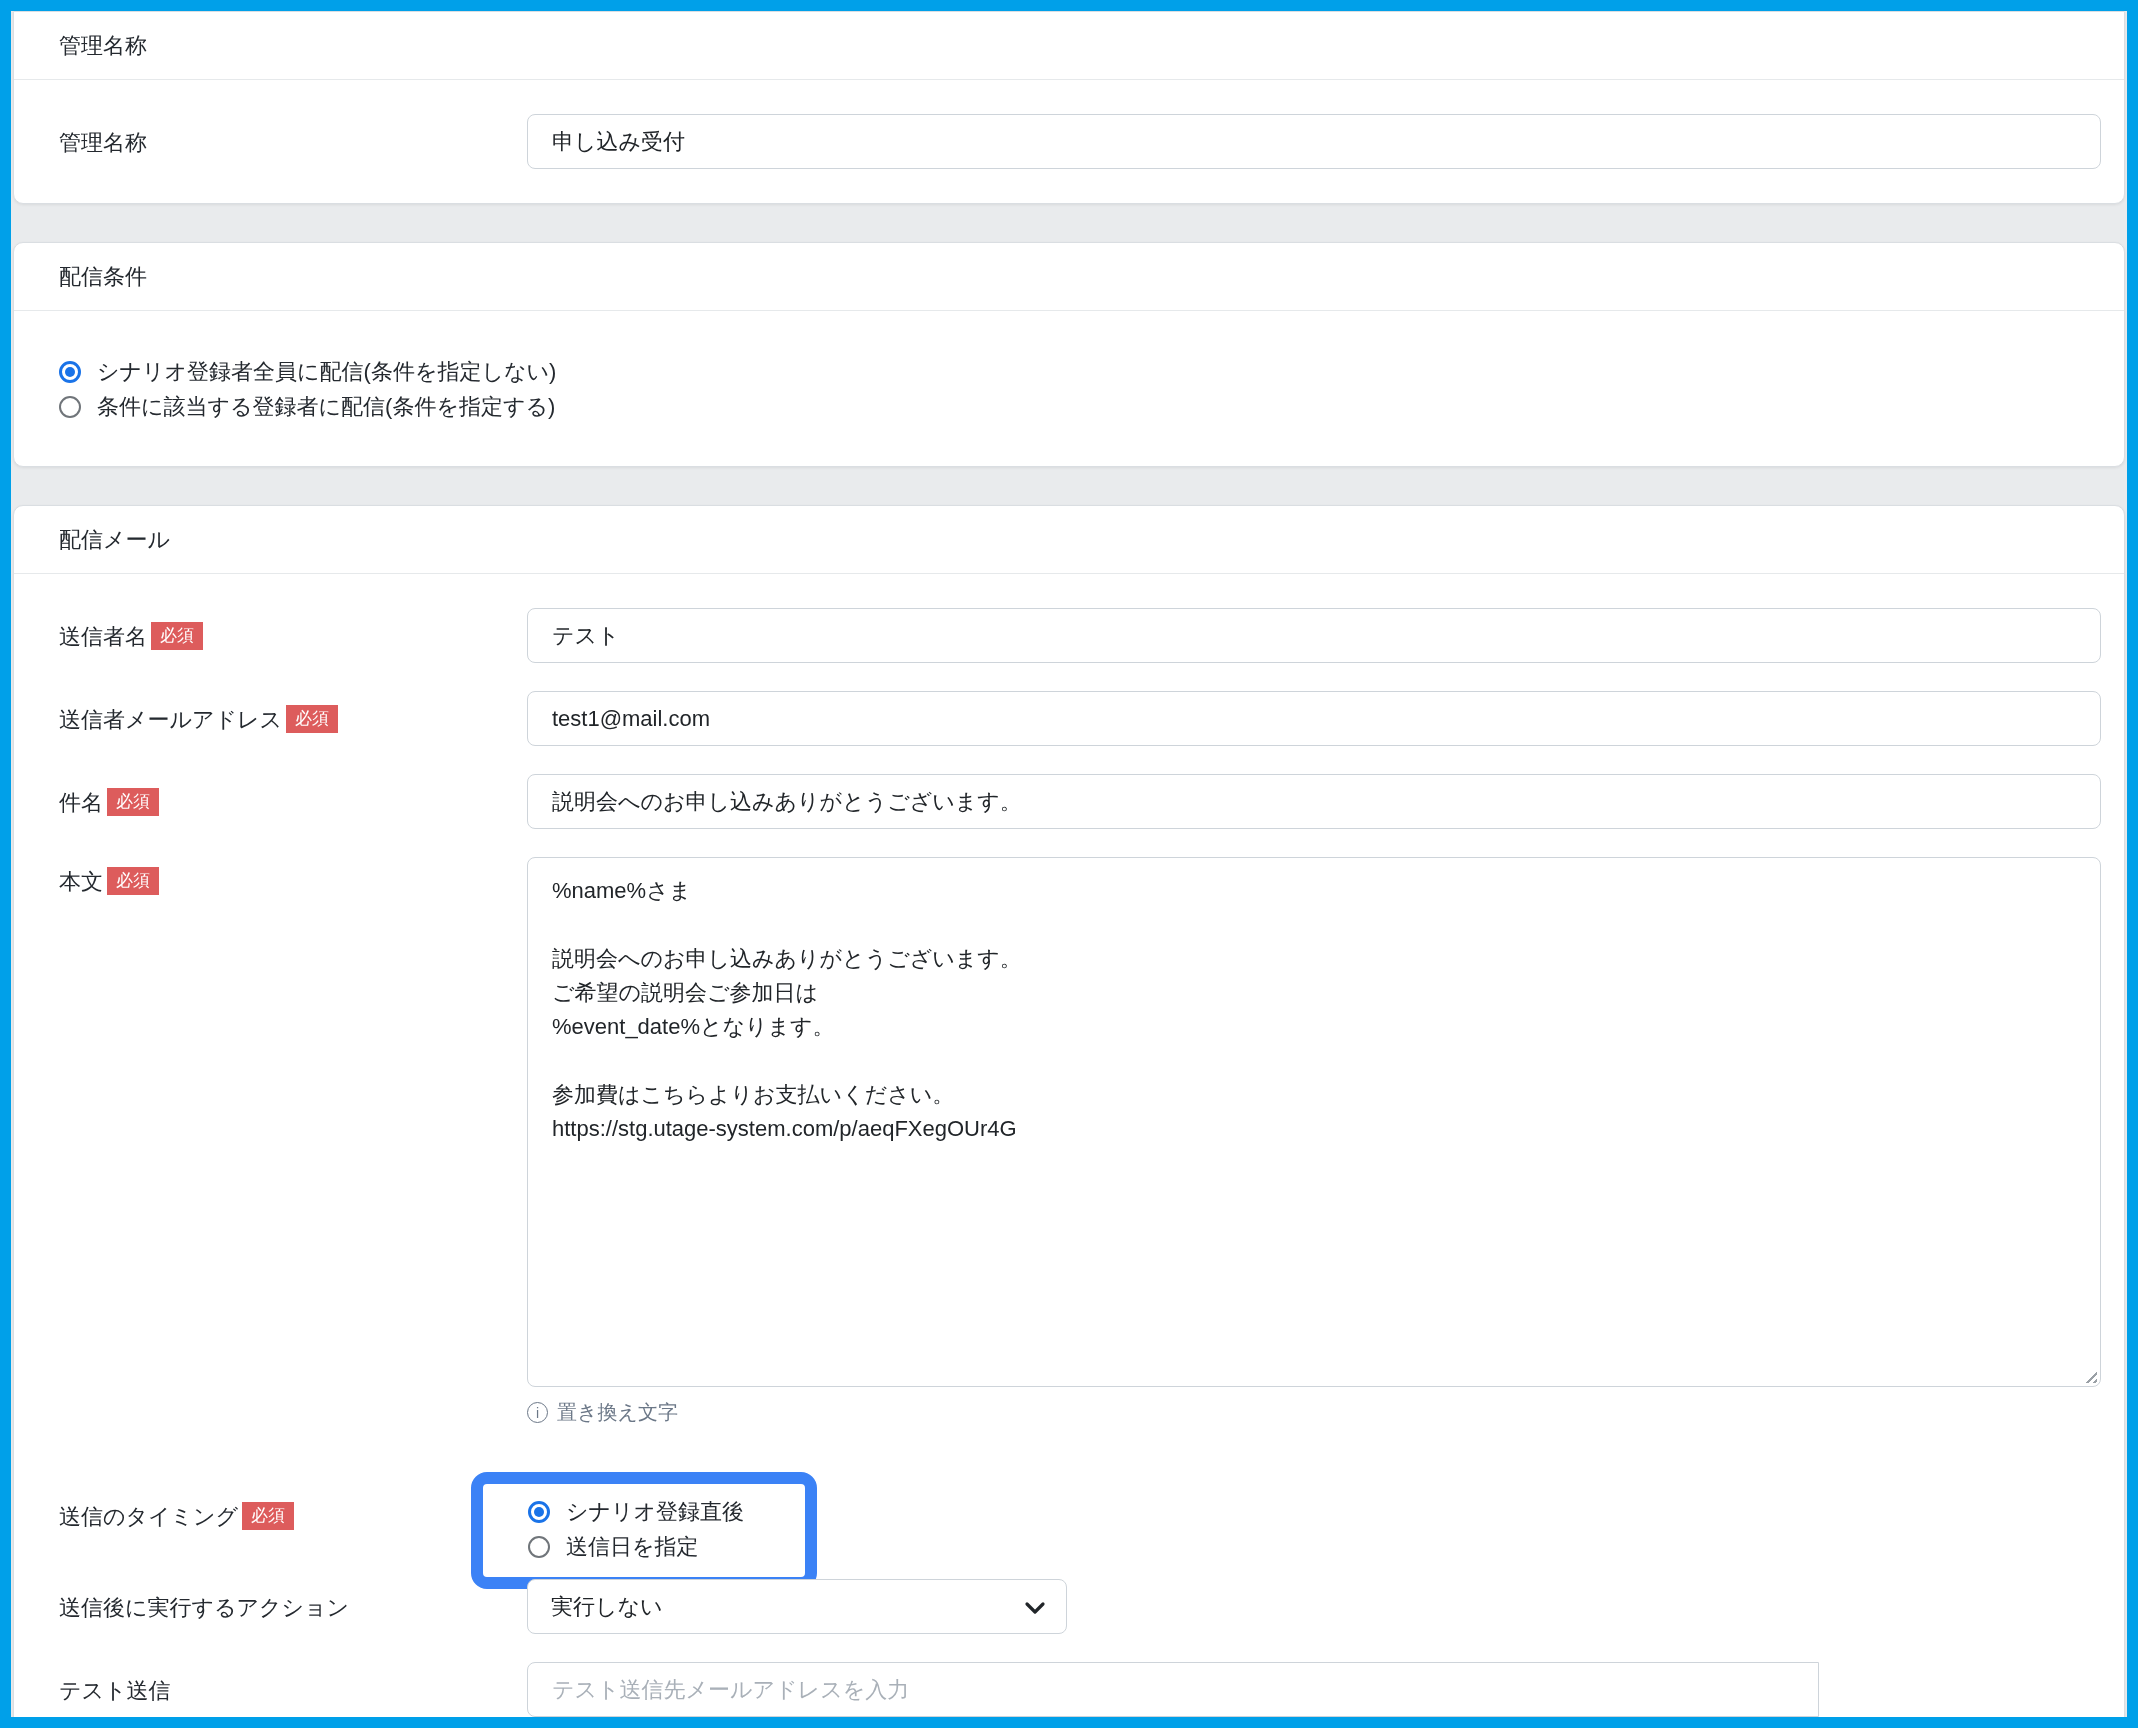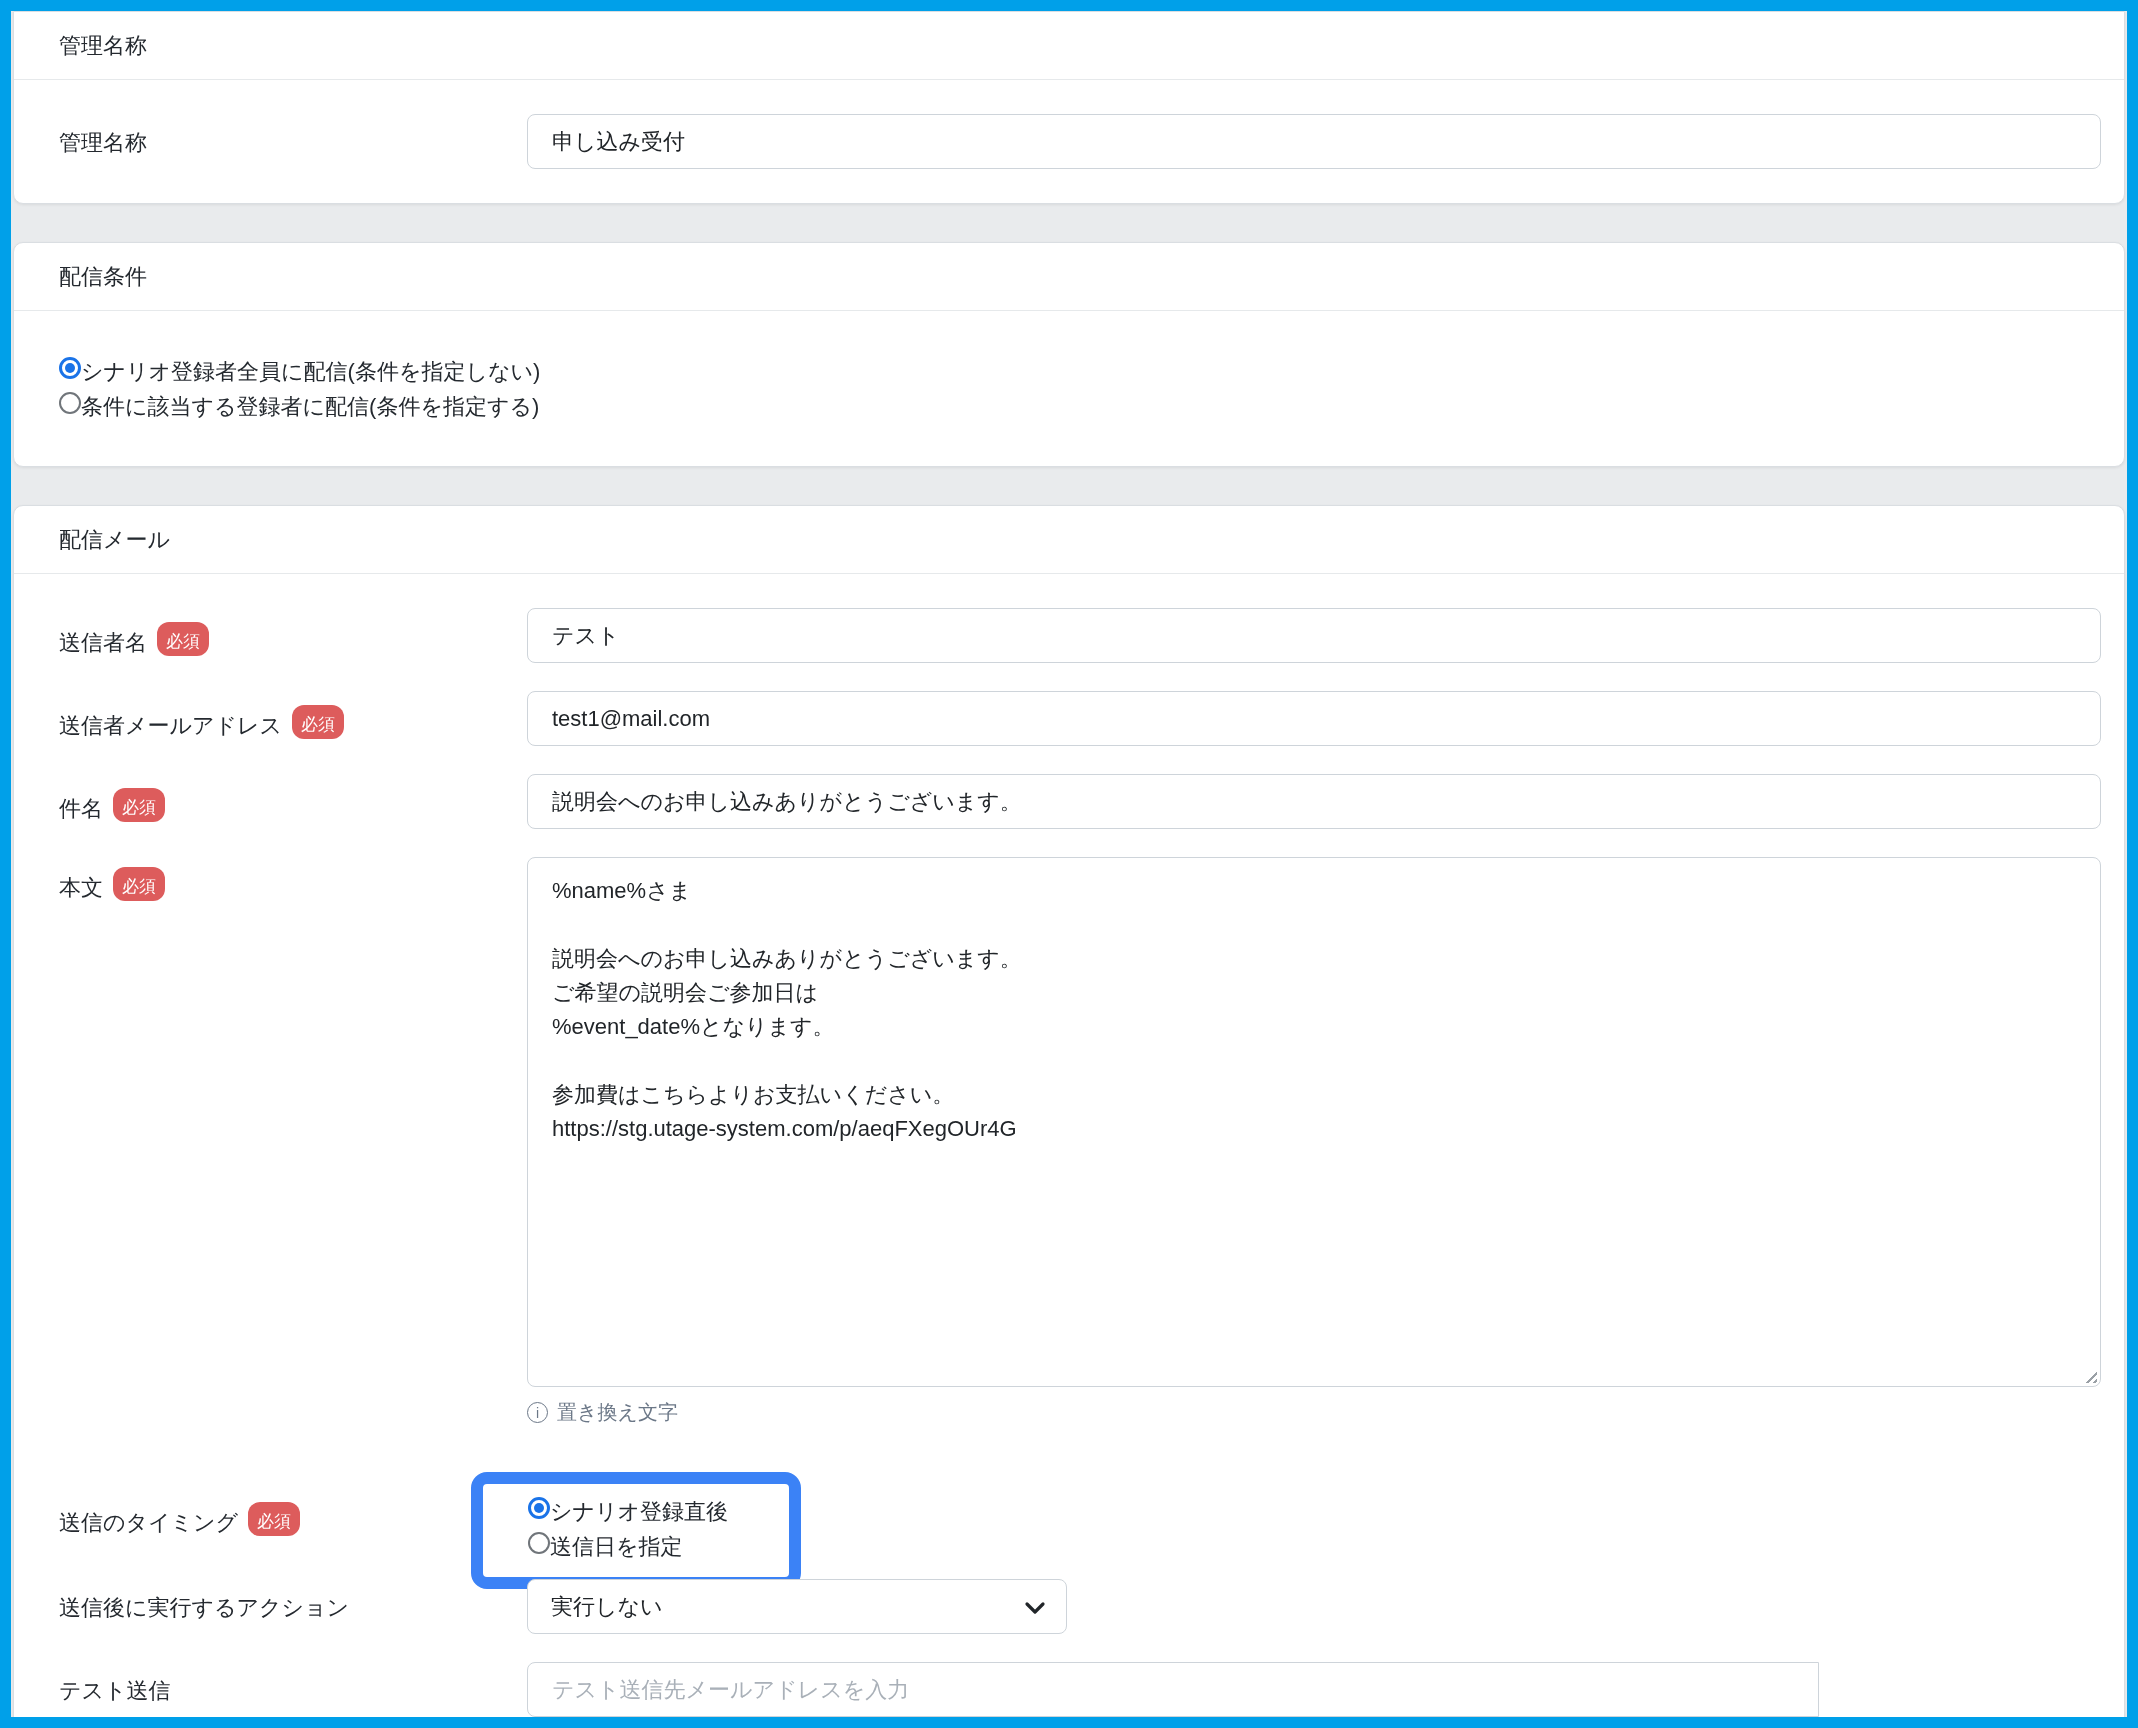--- a/index.html
+++ b/index.html
@@ -36,23 +36,23 @@
     width: 468px; flex: none;
     font-size: 22px; line-height: 29px;
     padding-top: 14px;
     white-space: nowrap;
   }
   .form-label.top { padding-top: 10px; }
   .badge-required {
     display: inline-block;
     background: #DD5C5C; color: #fff;
     font-size: 17px; line-height: 1;
-    padding: 11px 9px 6px;
-    border-radius: 12px;
-    margin-left: 10px;
+    padding: 5px 9px 6px;
+    border-radius: 0;
+    margin-left: 4px;
     vertical-align: 3px;
   }
   .field-col { flex: 1; min-width: 0; }
   .text-input, .textarea, .select {
     width: 100%;
     border: 1px solid #CED4DA;
     border-radius: 8px;
     font-size: 22px;
     color: #212529;
     font-family: "Liberation Sans", "DejaVu Sans", sans-serif;
@@ -82,21 +82,21 @@
     color: #6B7787; font-size: 20px;
     width: max-content;
     cursor: pointer;
   }
   .info-icon {
     width: 21px; height: 21px; flex: none;
     border: 1.5px solid #6B7787; border-radius: 50%;
     display: inline-flex; align-items: center; justify-content: center;
     font-size: 14px; line-height: 1;
   }
-  .radio-row { display: flex; align-items: flex-start; font-size: 22px; line-height: 30px; margin-bottom: 5px; }
+  .radio-row { display: flex; align-items: center; gap: 16px; font-size: 22px; line-height: 30px; margin-bottom: 5px; }
   .radio-row:last-child { margin-bottom: 0; }
   .radio { width: 22px; height: 22px; border-radius: 50%; flex: none; position: relative; }
   .radio.on { border: 3px solid #1A73E8; }
   .radio.on::after { content:""; position: absolute; inset: 3px; background: #1A73E8; border-radius: 50%; }
   .radio.off { border: 2.5px solid #70757A; }
   .annotation-box {
     display: inline-block;
     border: 12px solid #3b82f6;
     border-radius: 16px;
     margin-left: -56px;

